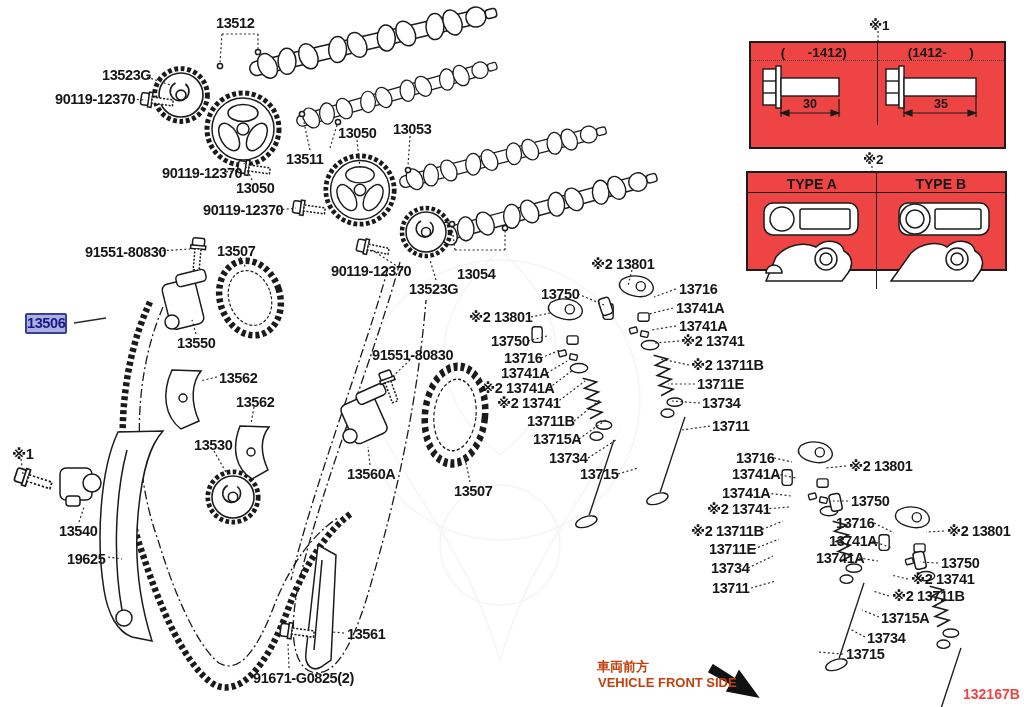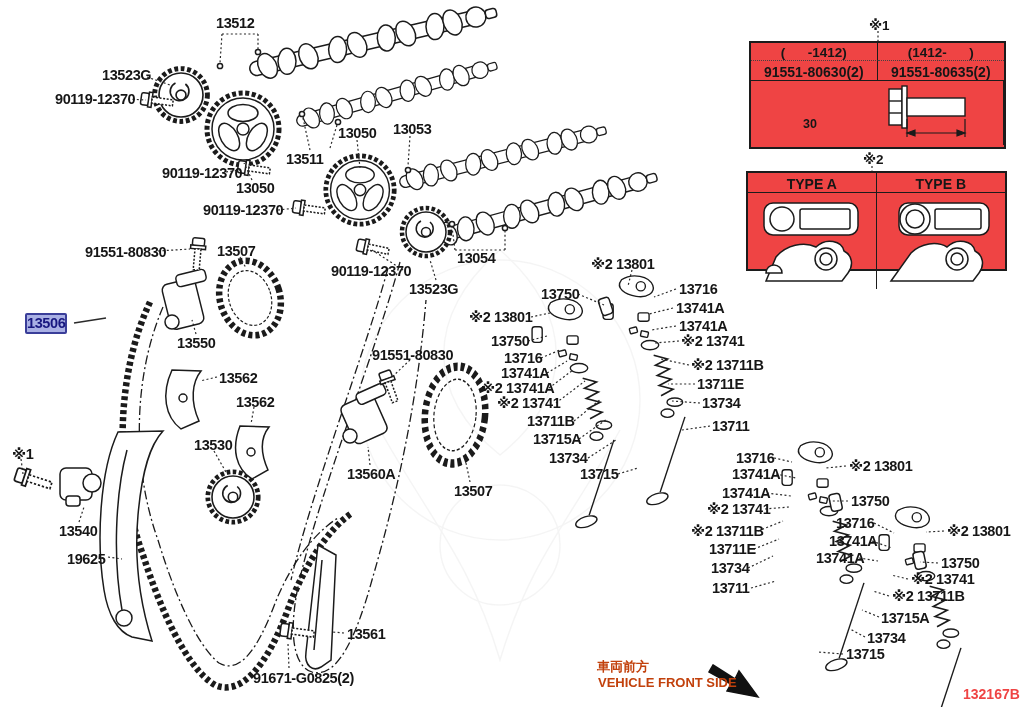--- a/index.html
+++ b/index.html
@@ -326,21 +326,21 @@
 <div class="lbl" style="left:216px;top:16px">13512</div>
 <div class="lbl" style="left:102px;top:68px">13523G</div>
 <div class="lbl" style="left:55px;top:92px">90119-12370</div>
 <div class="lbl" style="left:286px;top:152px">13511</div>
 <div class="lbl" style="left:338px;top:126px">13050</div>
 <div class="lbl" style="left:393px;top:122px">13053</div>
 <div class="lbl" style="left:236px;top:181px">13050</div>
 <div class="lbl" style="left:162px;top:166px">90119-12370</div>
 <div class="lbl" style="left:203px;top:203px">90119-12370</div>
 <div class="lbl" style="left:331px;top:264px">90119-12370</div>
-<div class="lbl" style="left:457px;top:251px">13054</div>
+<div class="lbl" style="left:457px;top:267px">13054</div>
 <div class="lbl" style="left:409px;top:282px">13523G</div>
 <div class="lbl" style="left:85px;top:245px">91551-80830</div>
 <div class="lbl" style="left:217px;top:244px">13507</div>
 <div class="lbl hl" style="left: 25px; top: 313px; background: rgb(169, 176, 228); border-color: rgb(58, 62, 153); color: rgb(24, 24, 128);">13506</div>
 <div class="lbl" style="left:177px;top:336px">13550</div>
 <div class="lbl" style="left:219px;top:371px">13562</div>
 <div class="lbl" style="left:236px;top:395px">13562</div>
 <div class="lbl" style="left:194px;top:438px">13530</div>
 <div class="lbl" style="left:372px;top:348px">91551-80830</div>
 <div class="lbl" style="left:347px;top:467px">13560A</div>
@@ -390,43 +390,58 @@
 <div class="lbl" style="left:881px;top:611px">13715A</div>
 <div class="lbl" style="left:867px;top:631px">13734</div>
 <div class="lbl" style="left:846px;top:647px">13715</div>
 
 <div class="marker" style="left:869px;top:17px">※1</div>
 <div class="tbl" id="tbl1" style="left:749px;top:41px;width:257px;height:108px">
   <div class="row hdr">
     <div class="cell first">(      -1412)</div>
     <div class="cell">(1412-      )</div>
   </div>
-  <div class="row prt">
-    <div class="cell first">91551-80630(2)</div>
-    <div class="cell">91551-80635(2)</div>
-  </div>
   <div class="row img">
     <div class="cell first">
       <svg width="126" height="62" viewBox="0 0 126 62" style="position:static">
         <g fill="#fff" stroke="#1b1b1b" stroke-width="1.4">
           <rect x="12" y="8" width="13" height="36"></rect>
           <line x1="12" y1="20" x2="25" y2="20"></line>
               <line x1="12" y1="32" x2="25" y2="32"></line>
           <rect x="25" y="5" width="5" height="42"></rect>
           <rect x="30" y="17" width="58" height="18"></rect>
         </g>
         <g stroke="#1b1b1b" stroke-width="1.2">
           <line x1="30" y1="38" x2="30" y2="56"></line>
               <line x1="88" y1="38" x2="88" y2="56"></line>
           <line x1="30" y1="52" x2="88" y2="52"></line>
           <polygon points="30,52 38,49 38,55" fill="#1b1b1b"></polygon>
           <polygon points="88,52 80,49 80,55" fill="#1b1b1b"></polygon>
         </g>
       </svg>
       <span class="dim" style="left:52px;top:36px">30</span>
+    </div>
+    <div class="cell">
+      <svg width="126" height="62" viewBox="0 0 126 62" style="position:static">
+        <g fill="#fff" stroke="#1b1b1b" stroke-width="1.4">
+          <rect x="8" y="8" width="13" height="36"></rect>
+          <line x1="8" y1="20" x2="21" y2="20"></line>
+              <line x1="8" y1="32" x2="21" y2="32"></line>
+          <rect x="21" y="5" width="5" height="42"></rect>
+          <rect x="26" y="17" width="72" height="18"></rect>
+        </g>
+        <g stroke="#1b1b1b" stroke-width="1.2">
+          <line x1="26" y1="38" x2="26" y2="56"></line>
+              <line x1="98" y1="35" x2="98" y2="56"></line>
+          <line x1="26" y1="52" x2="98" y2="52"></line>
+          <polygon points="26,52 34,49 34,55" fill="#1b1b1b"></polygon>
+          <polygon points="98,52 90,49 90,55" fill="#1b1b1b"></polygon>
+        </g>
+      </svg>
+      <span class="dim" style="left:56px;top:36px">35</span>
     </div>
   </div>
 </div>
 
 <div class="marker" style="left:863px;top:151px">※2</div>
 <div class="tbl" id="tbl2" style="left:746px;top:171px;width:261px;height:100px">
   <div class="row hdr">
     <div class="cell first">TYPE A</div>
     <div class="cell">TYPE B</div>
   </div>

